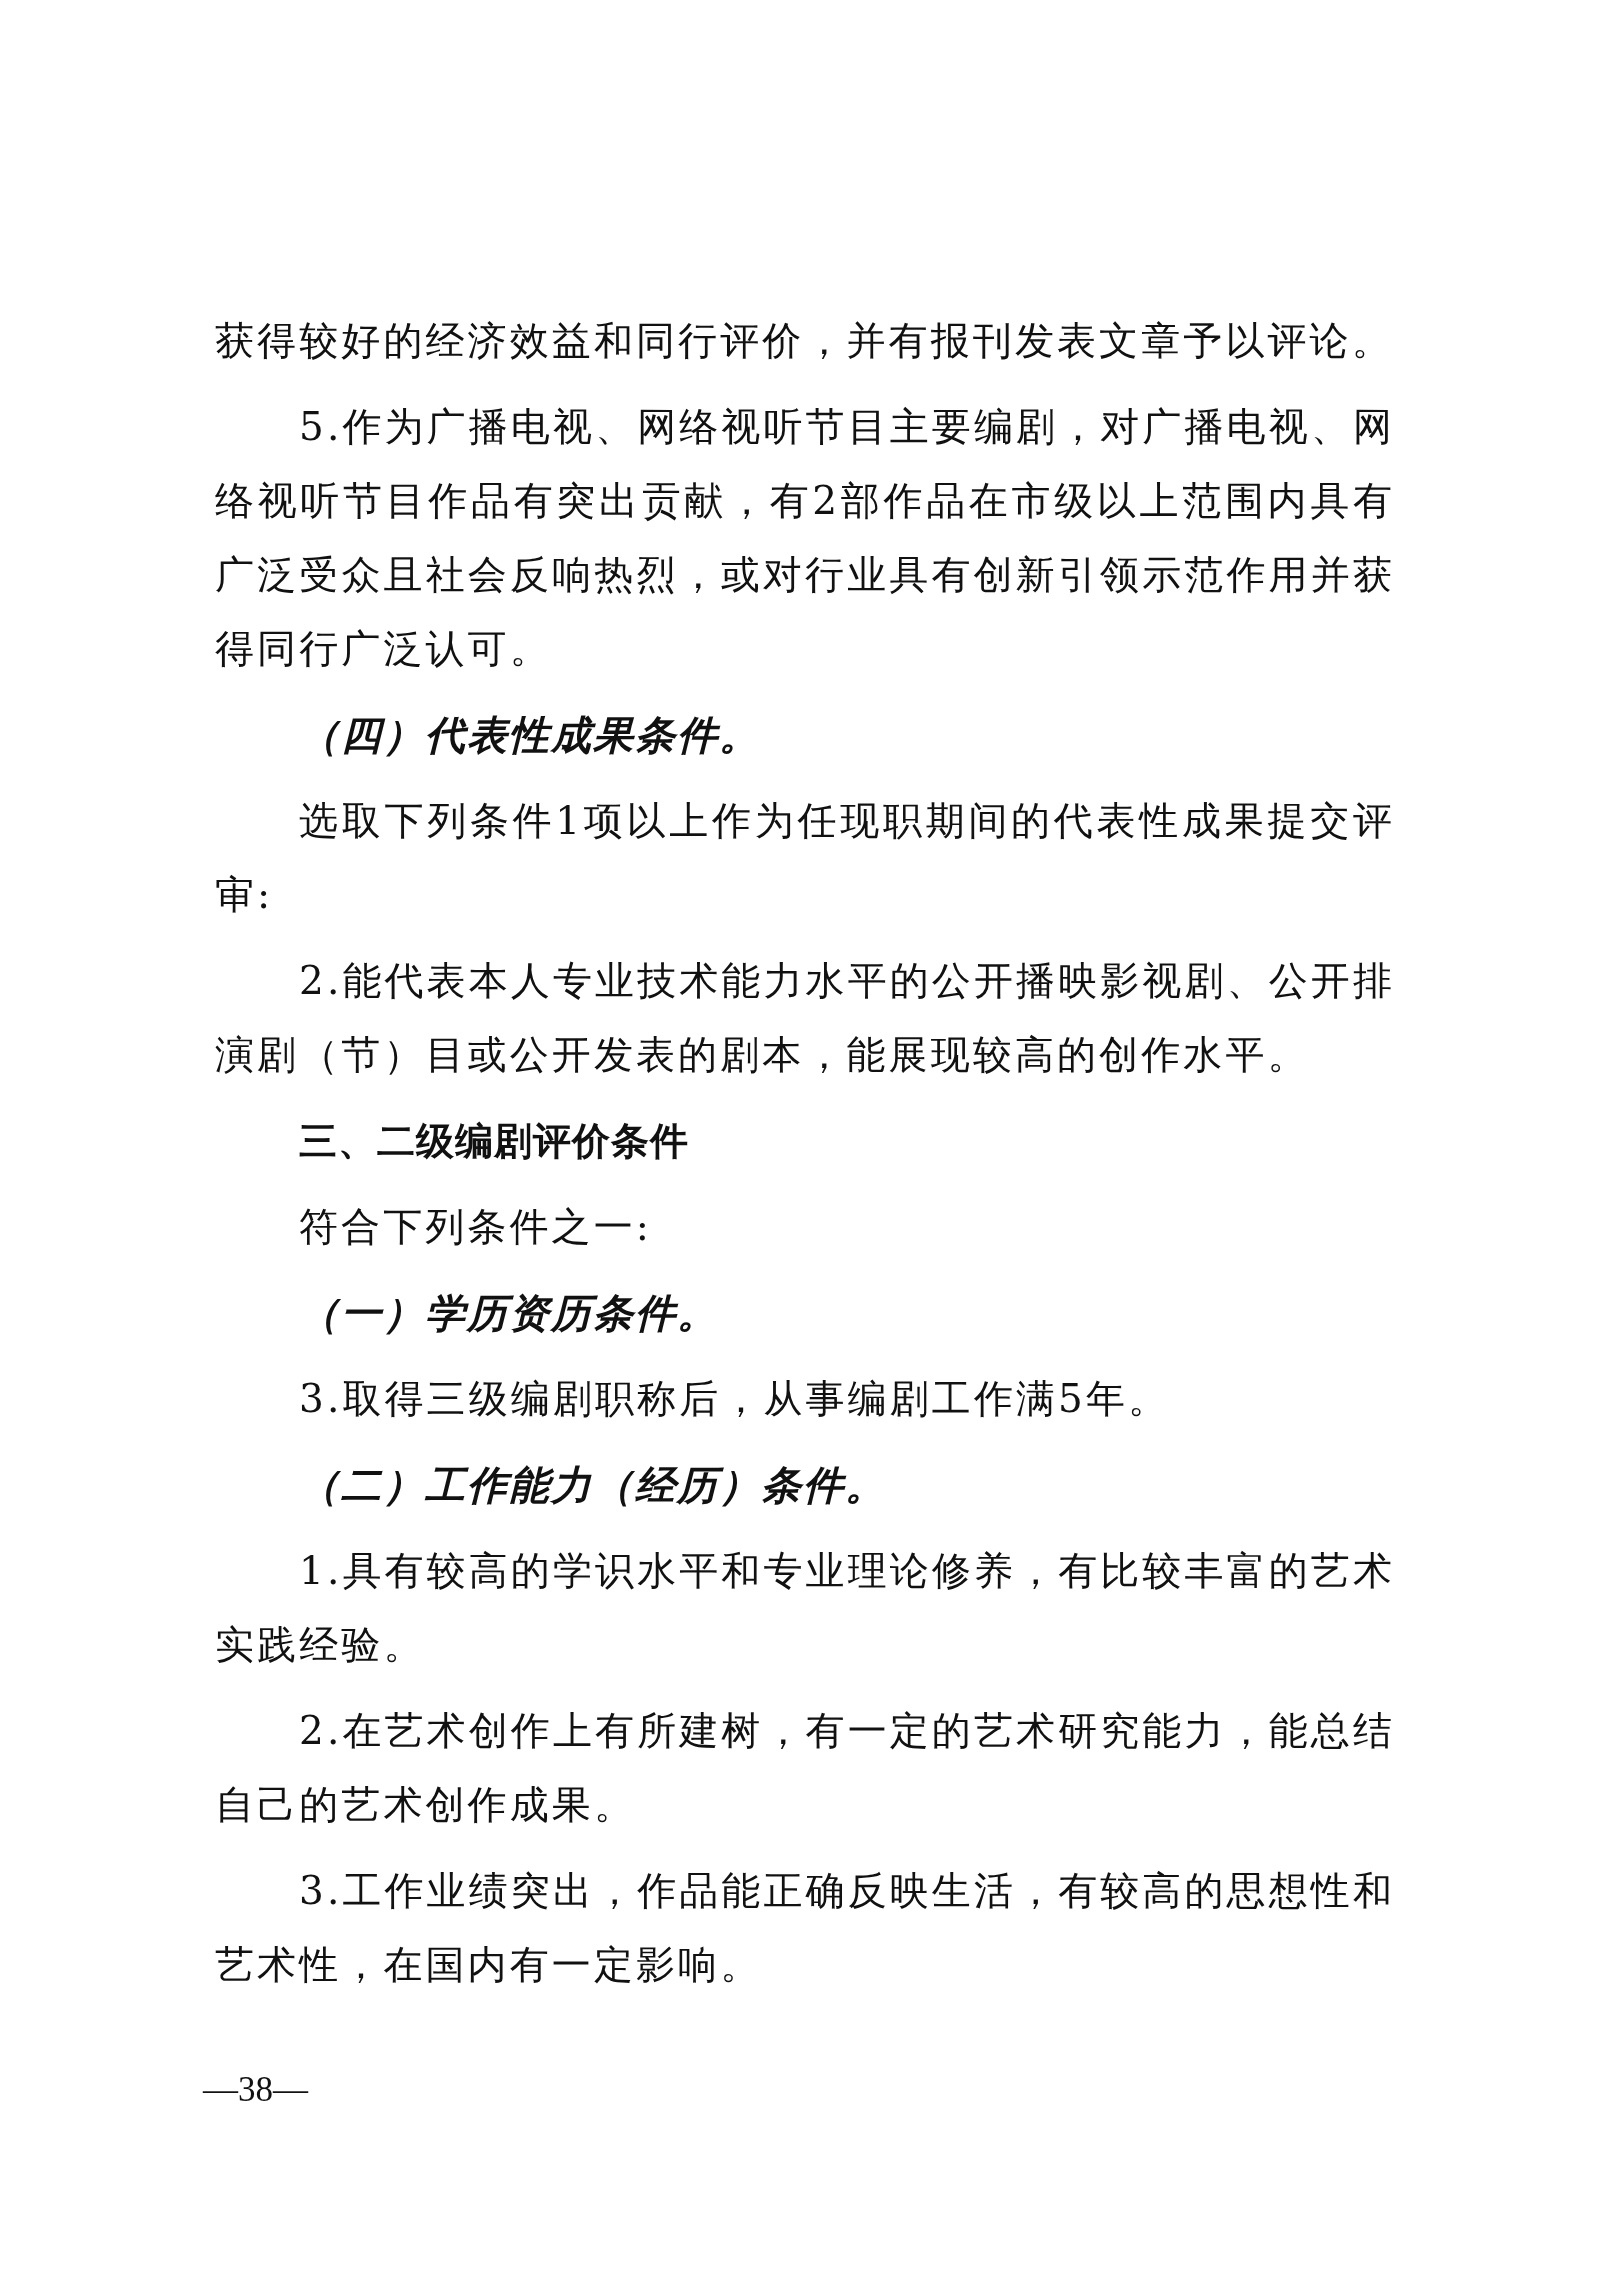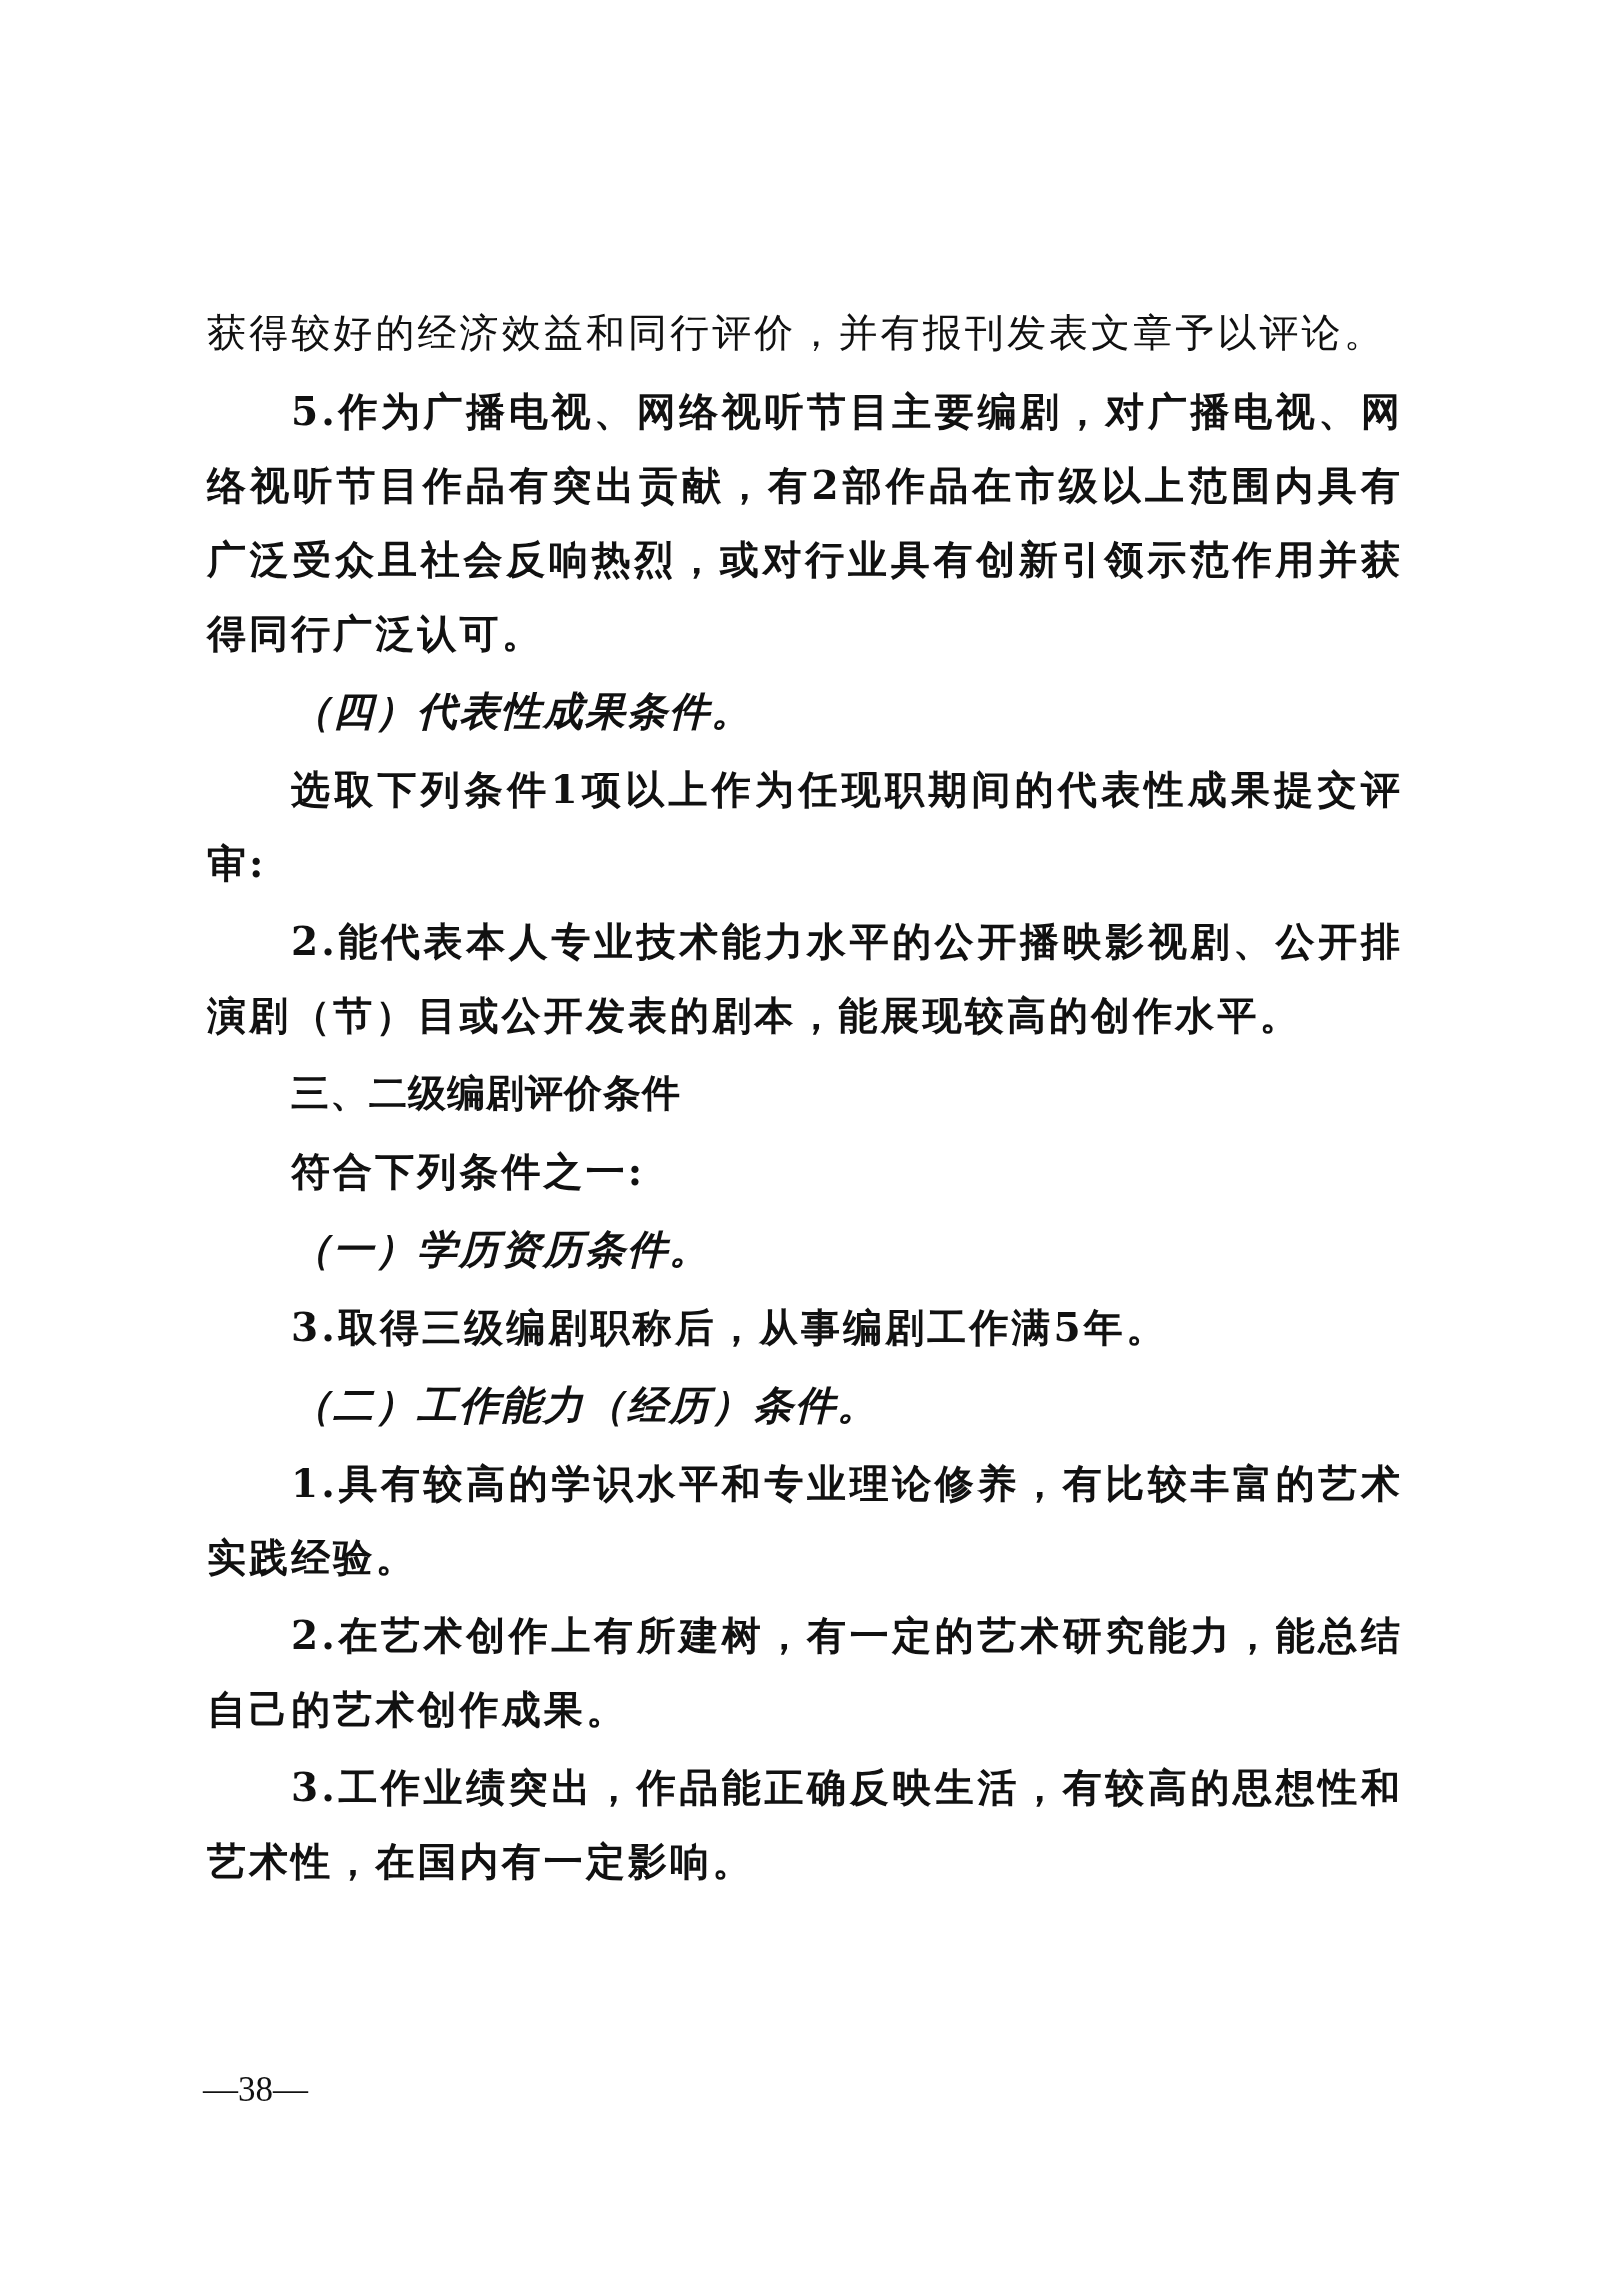--- a/index.html
+++ b/index.html
@@ -28,26 +28,25 @@
       top: 292px;
       width: 1204px;
       font-family: "DejaVu Serif", "Liberation Serif", serif;
       font-size: 39px;
       line-height: 74px;
       letter-spacing: 3.1px;
       text-align: justify;
       text-justify: inter-character;
     }
     .para {
-      margin: 4px;
+      margin: 12px;
       padding: 0;
     }
     .indent {
       text-indent: 84px;
-      font-weight: bold;
     }
     .heading-l1 {
       font-family: "DejaVu Sans", "Liberation Sans", sans-serif;
       font-weight: bold;
       font-size: 38px;
       letter-spacing: 1px;
       text-indent: 84px;
     }
     .heading-l2 {
       font-family: "DejaVu Serif", "Liberation Serif", serif;

